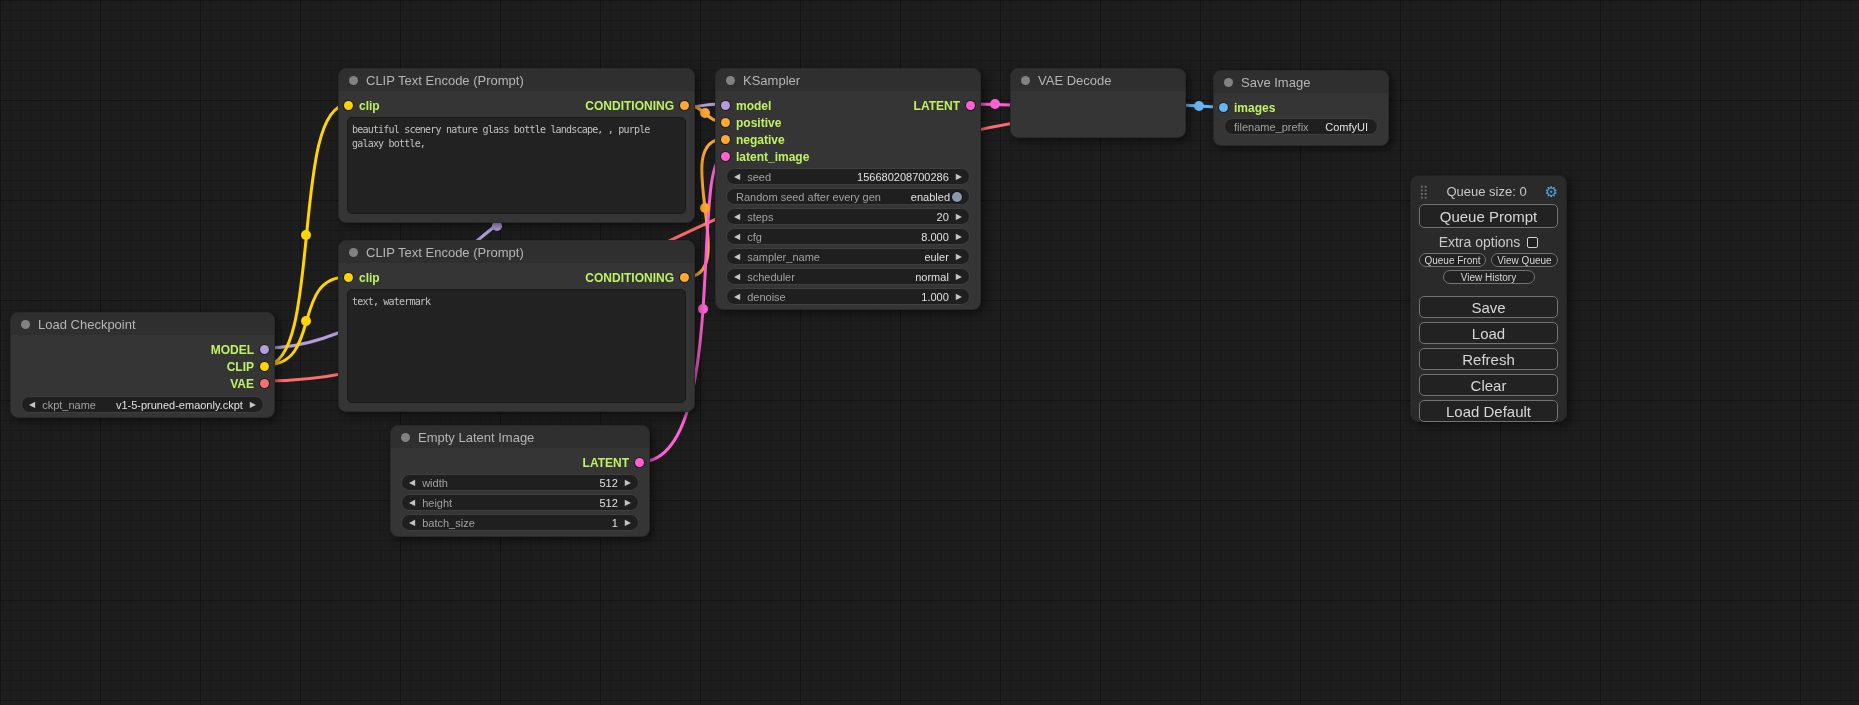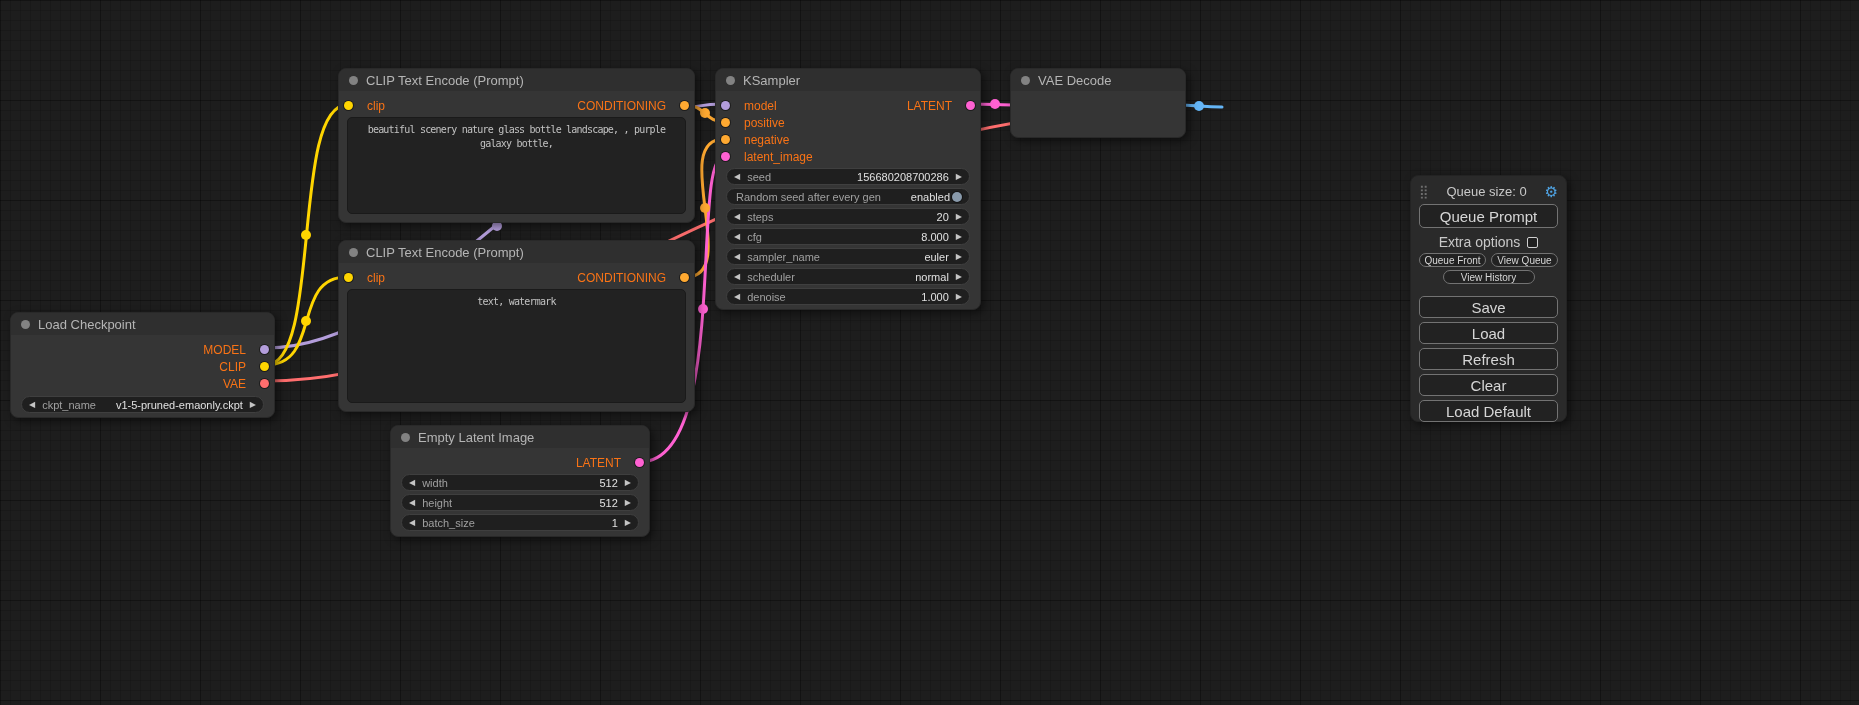--- a/index.html
+++ b/index.html
@@ -16,32 +16,31 @@
     font-family:"Liberation Sans", sans-serif;
   }
   #wires { position:absolute; left:0; top:0; z-index:1; }
   #wires path { fill:none; stroke-width:3; stroke-linecap:round; }
 
   .node {
     position:absolute; z-index:2; background:#353535;
     border:1px solid #292929; border-radius:8px;
     box-shadow:3px 3px 9px rgba(0,0,0,0.5);
     color:#cfcfcf;
-    text-align:center;
   }
   .node-title {
     height:22px; background:#2f2f2f; border-radius:7px 7px 0 0;
     display:flex; align-items:center; gap:8px; padding:0 10px;
     font-size:13px; color:#b5b5b5; white-space:nowrap;
   }
   .title-dot { width:9px; height:9px; border-radius:50%; background:#828282; flex:none; }
   .slots { padding-top:6px; }
   .slot-row { display:flex; justify-content:space-between; align-items:center; height:17px; padding:0 5px; font-size:12px; }
   .slot-row.out-only { justify-content:flex-end; }
-  .slot { display:flex; align-items:center; gap:14px; color:#f97316; white-space:nowrap; }
+  .slot { display:flex; align-items:center; gap:6px; color:#bef264; white-space:nowrap;font-weight:bold; }
   .port { width:9px; height:9px; border-radius:50%; flex:none; box-shadow:0 0 0 1px rgba(0,0,0,0.45); }
 
   .widget {
     height:17px; margin:3px 10px 0 10px; background:#1f1f1f;
     border:1px solid #3f3f3f; border-radius:9px;
     display:flex; align-items:center; padding:0 7px;
     font-size:11px; white-space:nowrap;
   }
   .widget .arr { color:#c4c4c4; font-size:8px; line-height:17px; }
   .widget .wname { color:#a0a0a0; margin-left:7px; }
@@ -293,20 +292,38 @@
     </div>
   </div>
 
   <div class="node" style="left:1010px;top:68px;width:176px;height:70px;">
     <div class="node-title">
       <span class="title-dot"></span>
       <span>VAE Decode</span>
     </div>
   </div>
 
+  <div class="node" style="left:1213px;top:70px;width:176px;height:76px;">
+    <div class="node-title">
+      <span class="title-dot"></span>
+      <span>Save Image</span>
+    </div>
+    <div class="slots">
+      <div class="slot-row">
+        <div class="slot">
+          <span class="port" style="background: rgb(100, 181, 246);"></span>
+          <span>images</span>
+        </div>
+      </div>
+    </div>
+    <div class="widget no-arrows" style="margin-top:2px;">
+      <span class="wname">filename_prefix</span>
+      <span class="wval">ComfyUI</span>
+    </div>
+  </div>
 
   <div class="queue-panel">
     <div class="qp-header">
       <span class="qp-handle">⣿</span>
       <span class="qp-size">Queue size: 0</span>
       <span class="qp-gear" style="color: rgb(79, 163, 227);">⚙</span>
     </div>
     <button class="btn btn-queue">Queue Prompt</button>
     <div class="extra-row">
       <span>Extra options</span>

